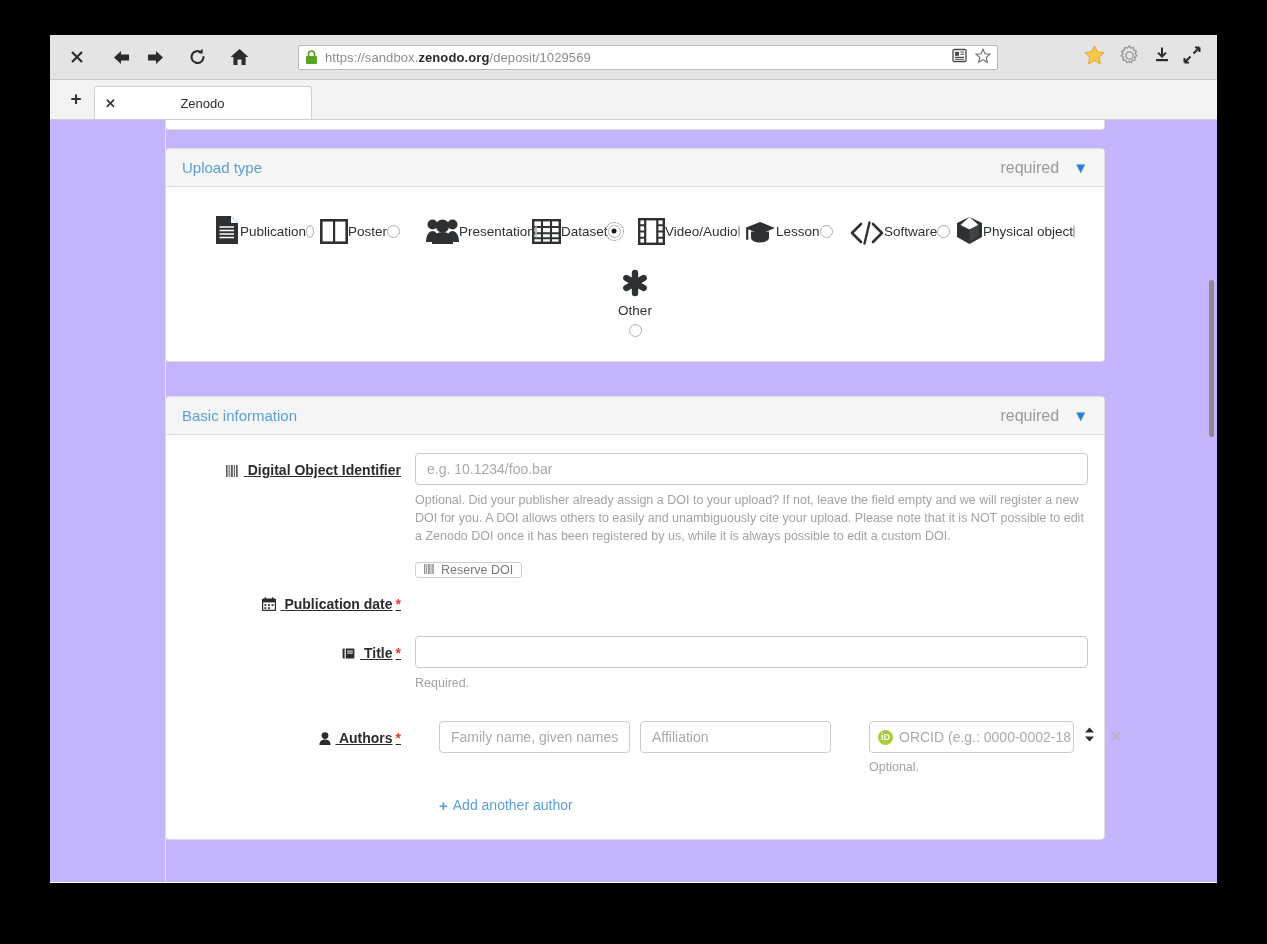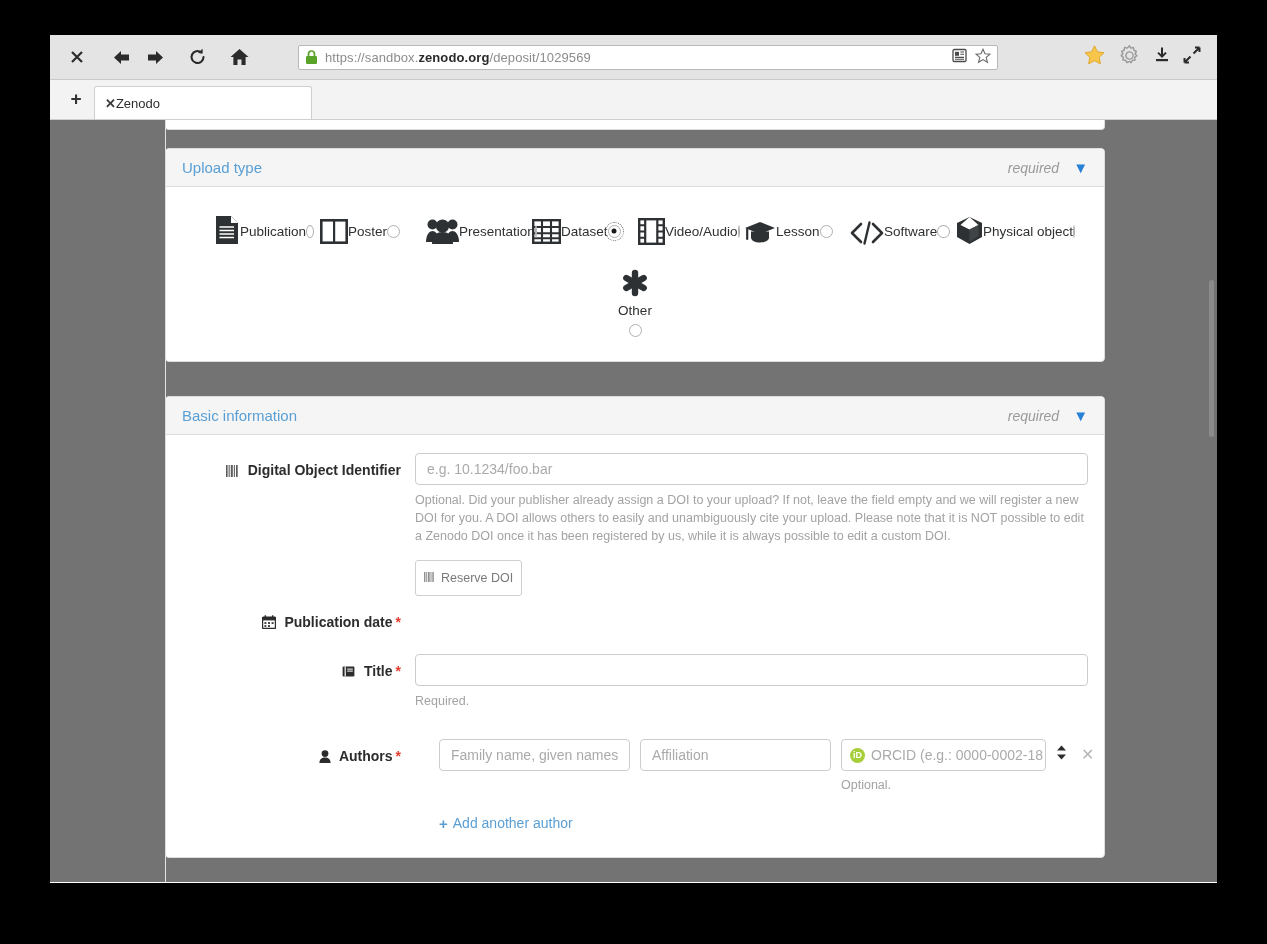--- a/index.html
+++ b/index.html
@@ -91,31 +91,32 @@
     border-bottom: none;
     border-radius: 3px 3px 0 0;
     display: flex;
     align-items: center;
     padding: 0 10px;
     position: relative;
   }
   .tab-close { color: #3a3a3a; font-size: 13px; font-weight: 700; line-height: 1; }
   .tab-title {
     flex: 1 1 auto;
+    text-align: center;
     font-size: 13px;
     color: #2e2e2e;
     padding-right: 12px;
     white-space: nowrap; overflow: hidden;
   }
 
   
   .viewport {
     position: relative;
     height: 762px;
-    background: #737373;
+    background: #c4b5fd;
     overflow: hidden;
   }
   .page {
     position: absolute;
     left: 0; top: 0; right: 0;
     min-height: 100%;
   }
   .col-divider {
     position: absolute;
     left: 115px; top: 0; bottom: 0;
@@ -149,22 +150,21 @@
     align-items: center;
     padding: 0 16px;
   }
   .panel-title {
     color: #5a9fd4;
     font-size: 15px;
   }
   .panel-req {
     margin-left: auto;
     color: #9a9a9a;
-    font-size: 14px;
-    font-style: italic;
+    font-size: 16px;
   }
   .chev {
     margin-left: 14px;
     color: #2980d4;
     font-size: 15px;
     line-height: 1;
   }
   .panel-body { padding: 18px 16px 20px 16px; }
 
   
@@ -225,20 +225,21 @@
   .form-label {
     width: 233px;
     flex: 0 0 233px;
     text-align: right;
     padding-right: 14px;
     padding-top: 9px;
     font-size: 14px;
     font-weight: 700;
     color: #2c2c2c;
     white-space: nowrap;
+    text-decoration: underline;
   }
   .form-label .lbl-icon {
     display: inline-block;
     vertical-align: -2px;
     margin-right: 5px;
     color: #2c2c2c;
   }
   .req-star { color: #e23b2e; font-weight: 700; margin-left: 3px; }
   .form-field { flex: 1 1 auto; }
 
@@ -263,33 +264,33 @@
     color: #a3a3a3;
     line-height: 1.42;
     margin-top: 7px;
     max-width: 676px;
   }
 
   .btn-light {
     display: inline-flex;
     align-items: center;
     gap: 6px;
-    height: 36px;
+    height: 16px;
     border: 1px solid #cfcfcf;
     border-radius: 3px;
     background: #fff;
     padding: 0 8px;
     font-size: 12.5px;
     color: #7a7a7a;
   }
 
   .authors-row { display: flex; align-items: flex-start; gap: 10px; }
   .au-name { width: 191px; flex: 0 0 191px; }
   .au-aff  { width: 191px; flex: 0 0 191px; }
-  .au-orcid{ width: 205px; flex: 0 0 205px; position: relative; }
+  .au-orcid{ width: 205px; flex: 0 0 205px; position: relative; margin-left: 28px; }
   .orcid-badge {
     width: 15px; height: 15px;
     border-radius: 50%;
     background: #a6ce39;
     color: #fff;
     font-size: 9px;
     font-weight: 700;
     display: flex; align-items: center; justify-content: center;
     flex: 0 0 15px;
     margin-right: 6px;

